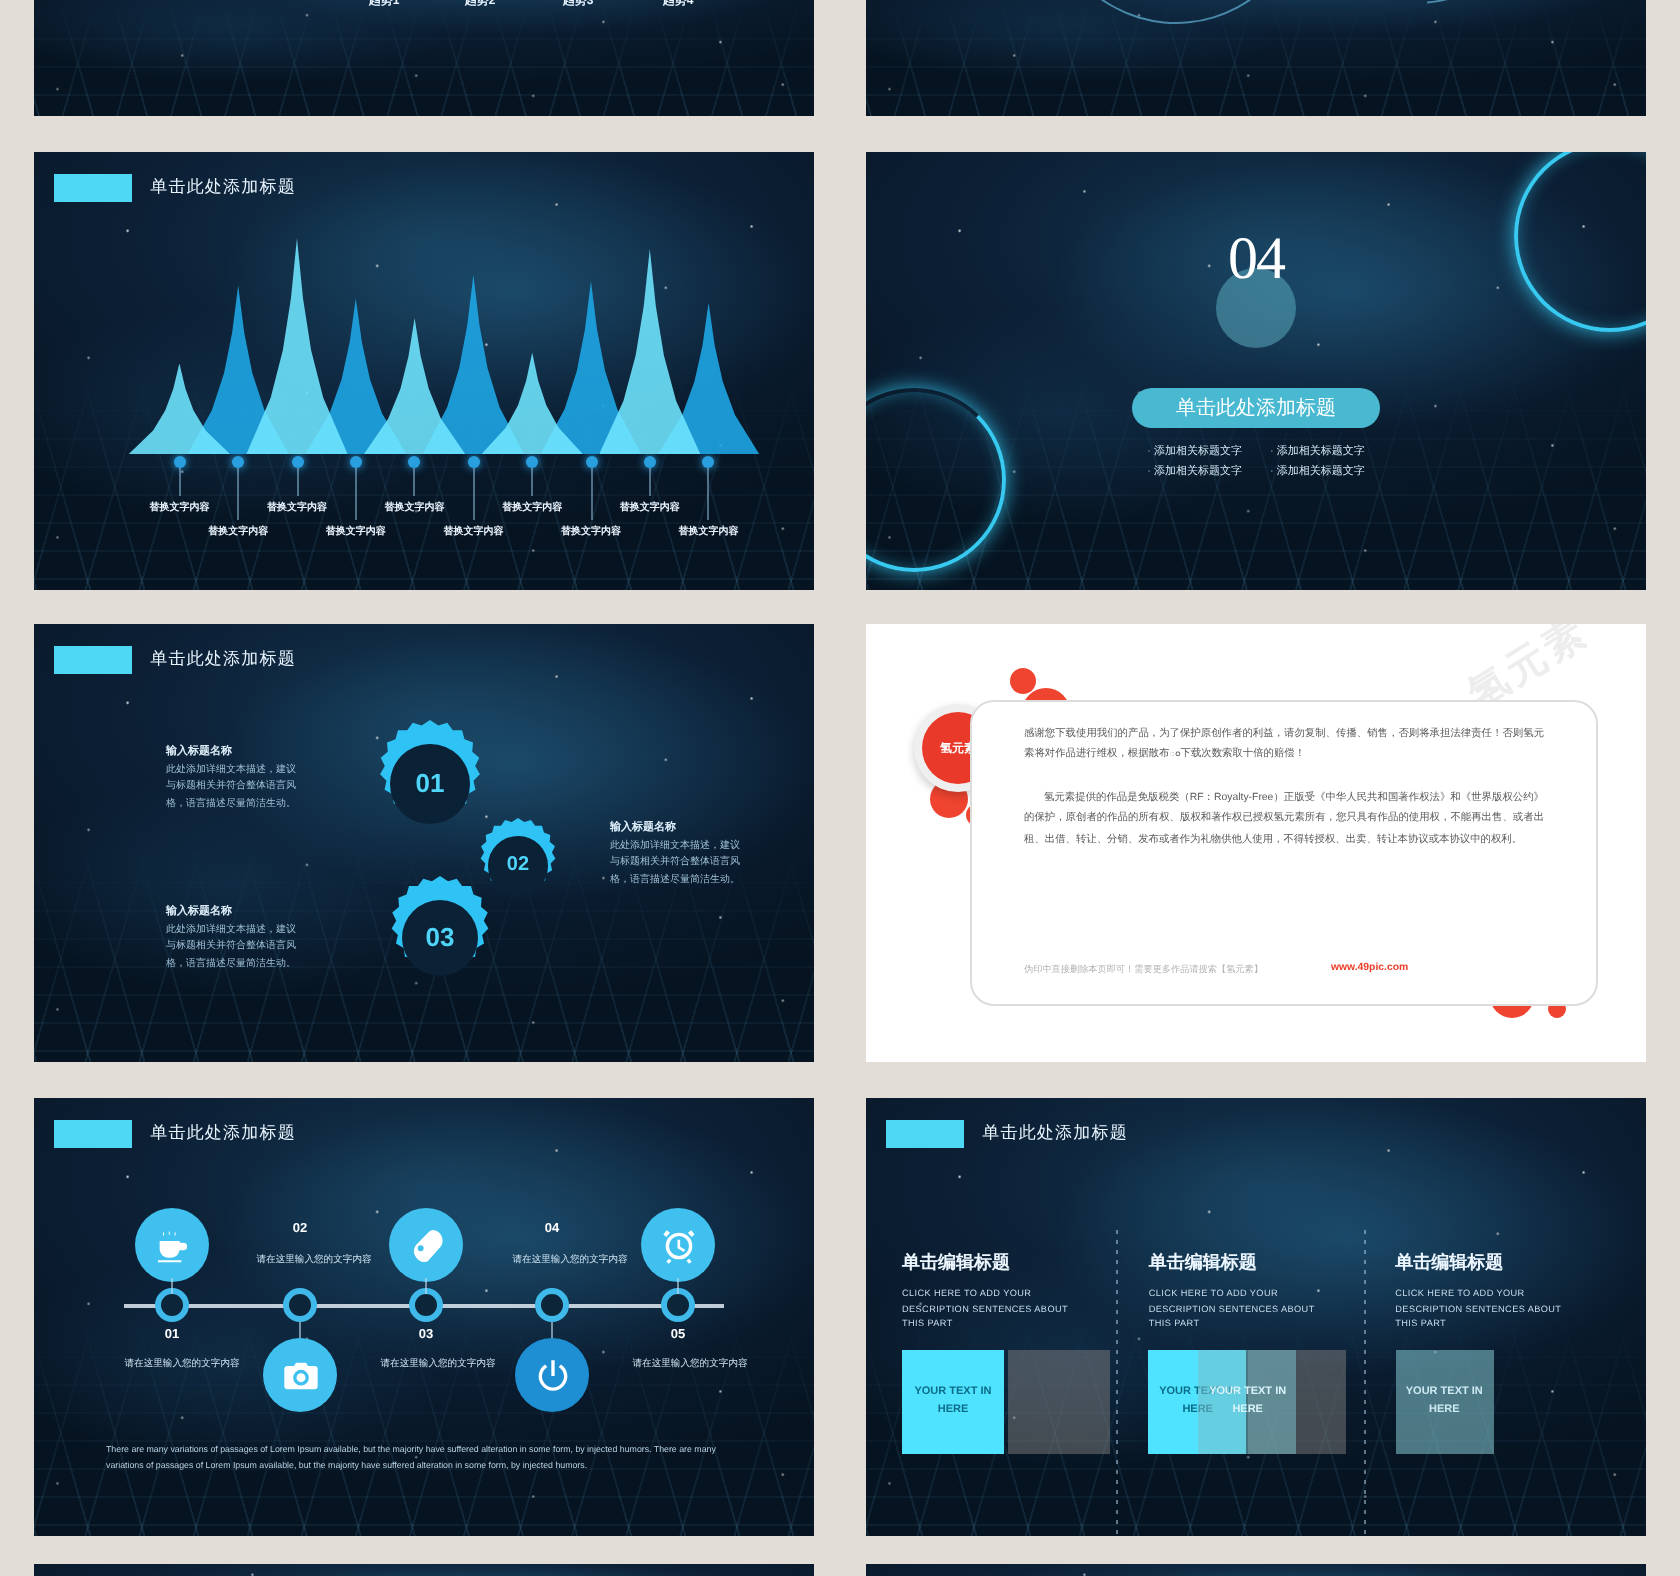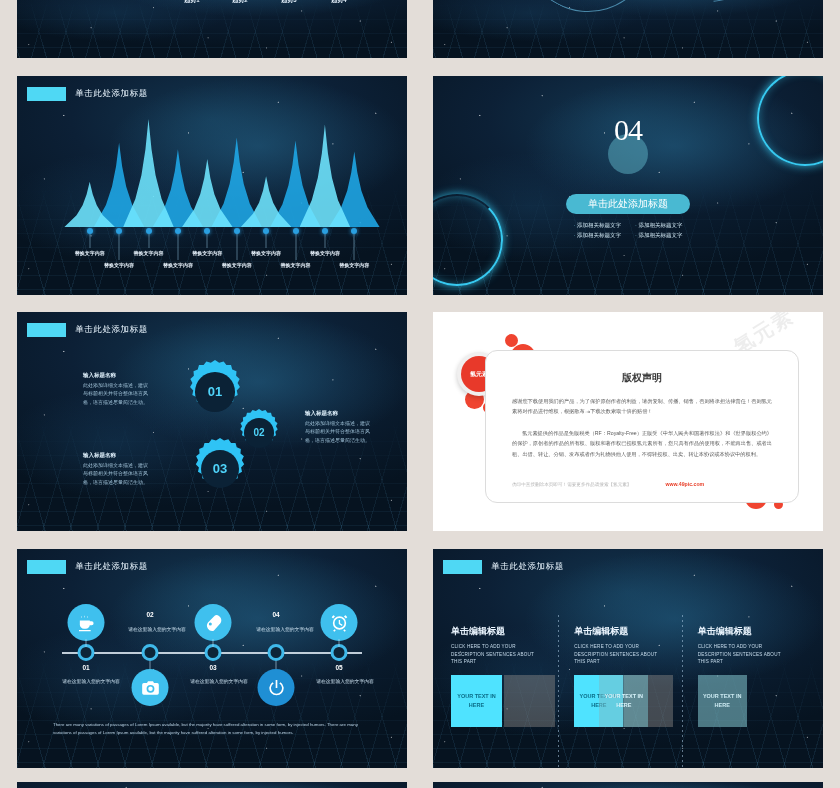--- a/index.html
+++ b/index.html
@@ -361,21 +361,20 @@
     <div class="rdot" style="left:78px;top:32px;width:24px;height:24px;"></div>
     <div class="rdot" style="left:32px;top:78px;width:19px;height:19px;"></div>
     <div class="rdot" style="left:50px;top:90px;width:11px;height:11px;"></div>
     <div class="rdot" style="left:312px;top:175px;width:22px;height:22px;"></div>
     <div class="rdot" style="left:341px;top:188px;width:9px;height:9px;"></div>
     <div class="logo-badge">
         <i>氢元素</i>
       </div>
 
     <div class="cp-card">
-      <div class="cp-title">版权声明</div>
       <div class="cp-p">感谢您下载使用我们的产品，为了保护原创作者的利益，请勿复制、传播、销售，否则将承担法律责任！否则氢元素将对作品进行维权，根据散布ం下载次数索取十倍的赔偿！</div>
       <div class="cp-p indent">氢元素提供的作品是免版税类（RF：Royalty-Free）正版受《中华人民共和国著作权法》和《世界版权公约》的保护，原创者的作品的所有权、版权和著作权已授权氢元素所有，您只具有作品的使用权，不能再出售、或者出租、出借、转让、分销、发布或者作为礼物供他人使用，不得转授权、出卖、转让本协议或本协议中的权利。</div>
       <div class="cp-foot">
         <div class="ft">伪印中直接删除本页即可！需要更多作品请搜索【氢元素】</div>
         <div class="url">www.49pic.com</div>
       </div>
     </div>
   </div>
 
   <div class="slide" id="s7">

